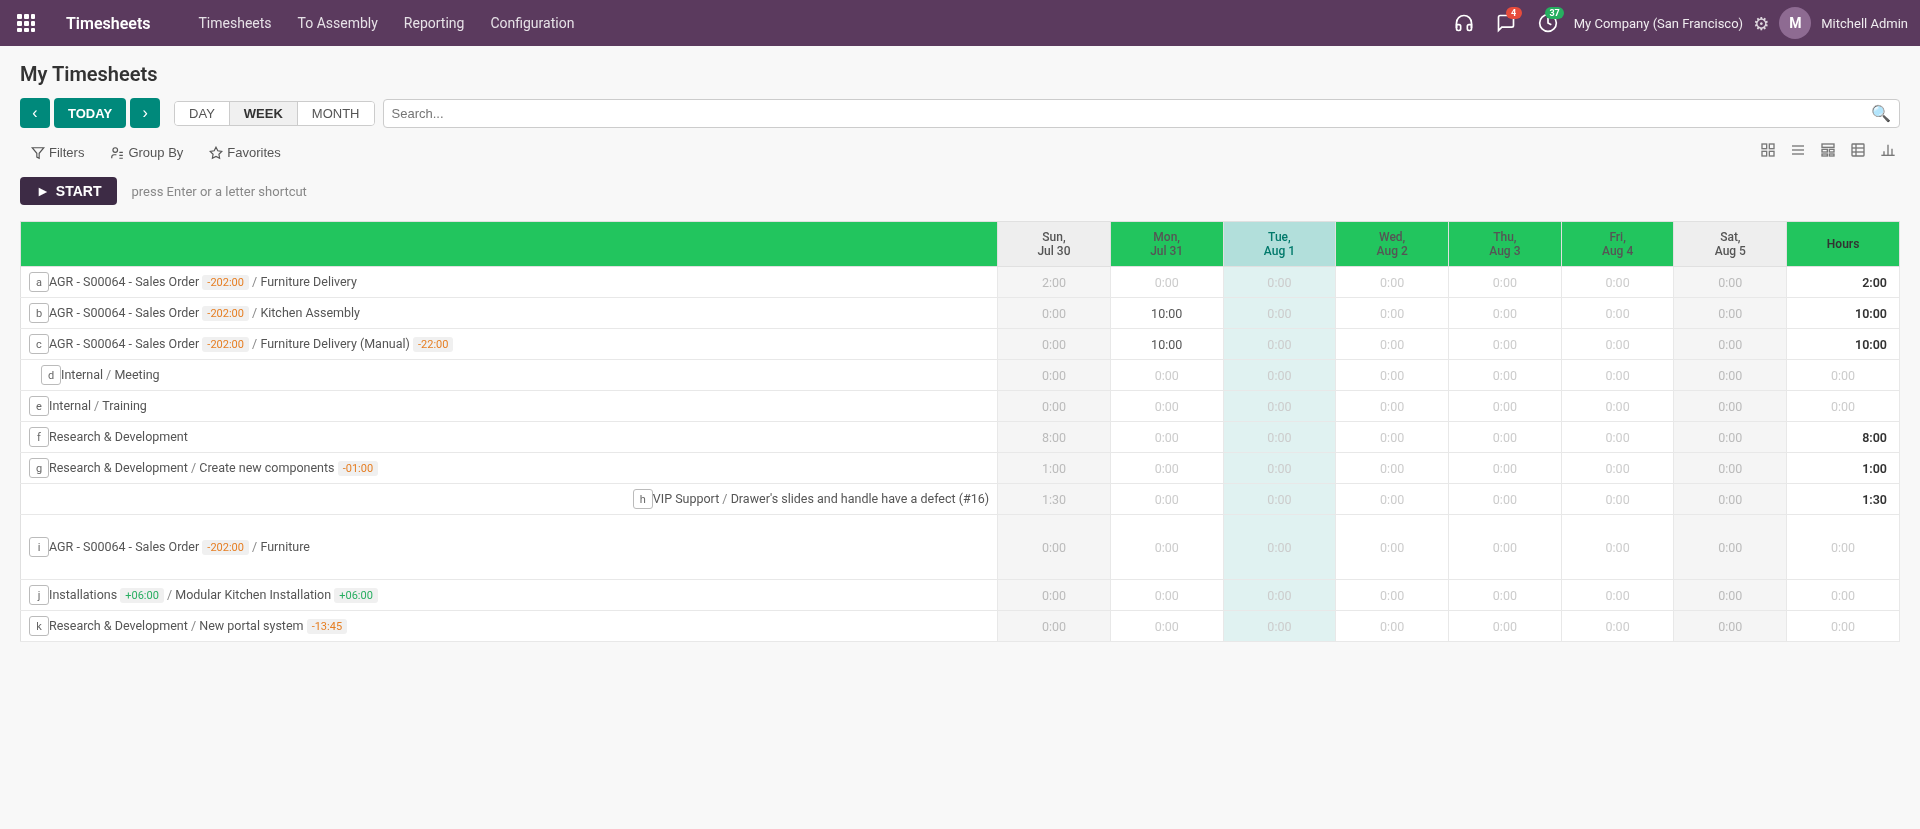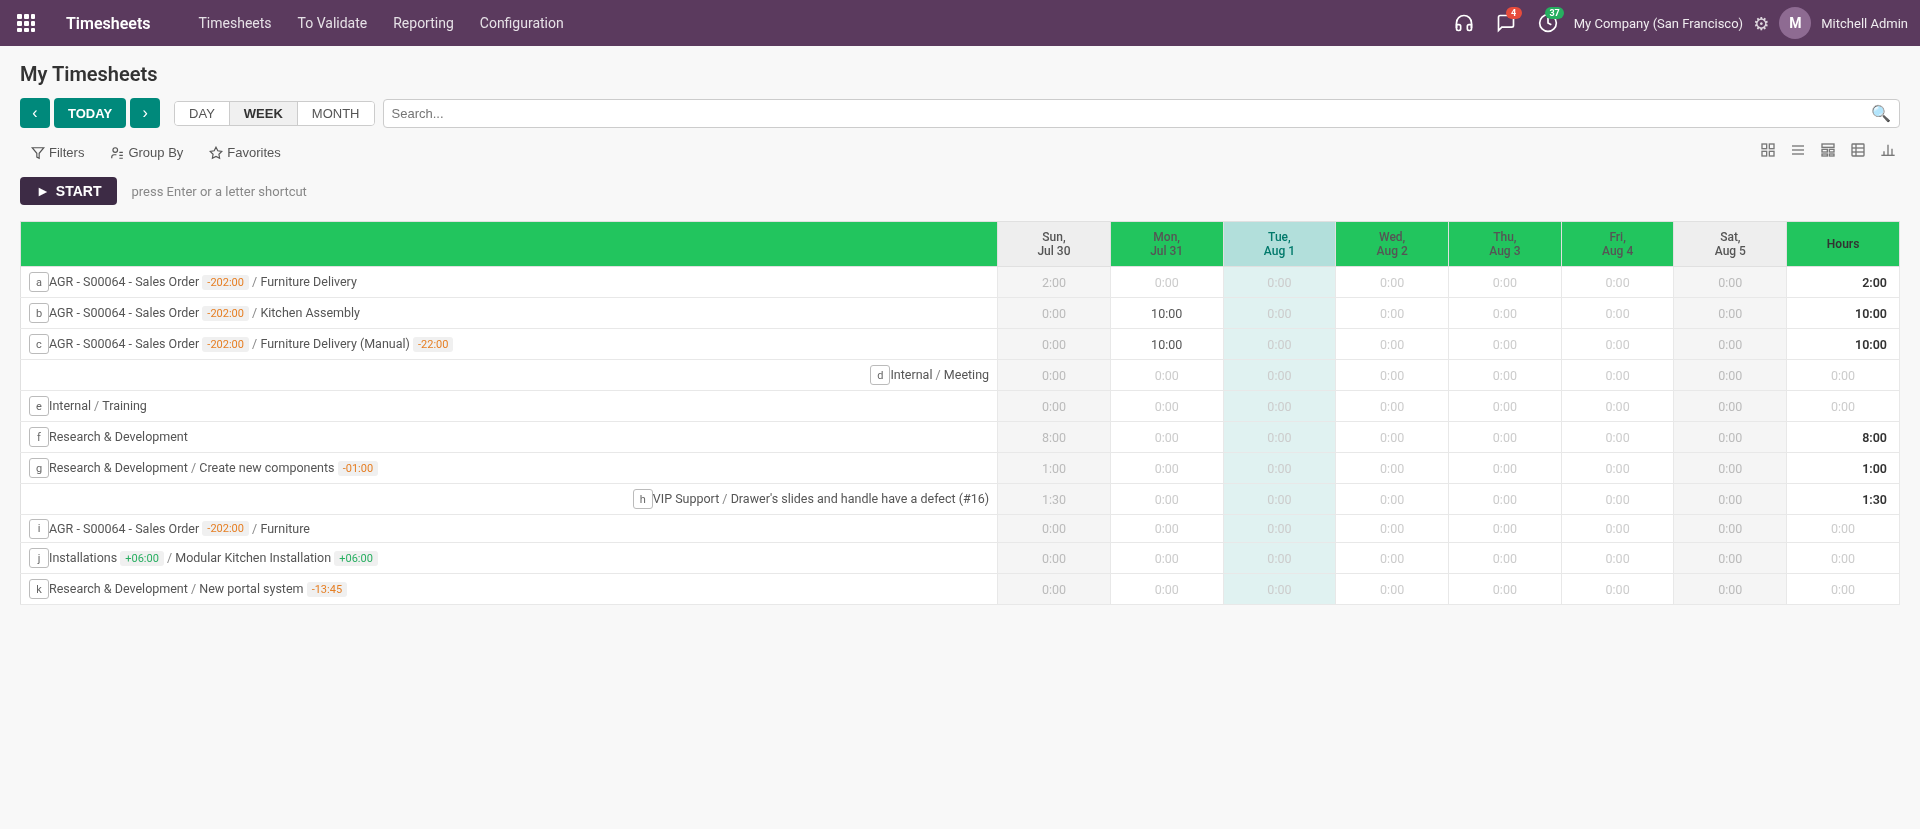--- a/index.html
+++ b/index.html
@@ -196,21 +196,21 @@
         <rect x="7" y="7" width="5" height="5" rx="1"></rect>
         <rect x="14" y="7" width="4" height="5" rx="1"></rect>
       <rect x="0" y="14" width="5" height="4" rx="1"></rect>
         <rect x="7" y="14" width="5" height="4" rx="1"></rect>
         <rect x="14" y="14" width="4" height="4" rx="1"></rect>
     </svg>
   </div>
   <span class="navbar-brand">Timesheets</span>
   <div class="navbar-menu">
     <span class="navbar-item">Timesheets</span>
-    <span class="navbar-item">To Validate</span>
+    <span class="navbar-item">To Assembly</span>
     <span class="navbar-item">Reporting</span>
     <span class="navbar-item">Configuration</span>
   </div>
   <div class="navbar-right">
     <div class="nav-icon-btn">
       <svg width="20" height="20" viewBox="0 0 24 24" fill="none" stroke="white" stroke-width="2">
         <path d="M3 18v-6a9 9 0 0 1 18 0v6"></path>
           <path d="M21 19a2 2 0 0 1-2 2h-1a2 2 0 0 1-2-2v-3a2 2 0 0 1 2-2h3z"></path>
           <path d="M3 19a2 2 0 0 0 2 2h1a2 2 0 0 0 2-2v-3a2 2 0 0 0-2-2H3z"></path>
       </svg>
@@ -382,21 +382,21 @@
             <td class="weekend-col zero">0:00</td>
             <td>10:00</td>
             <td class="today-col zero">0:00</td>
             <td class="zero">0:00</td>
             <td class="zero">0:00</td>
             <td class="zero">0:00</td>
             <td class="weekend-col zero">0:00</td>
             <td class="hours-val">10:00</td>
           </tr>
           <tr class="data-row">
-            <td style="text-align: right; padding: 5px 8px;"><span class="row-key">d</span><span class="task-label">Internal</span> <span style="color:#888">/</span> <span class="task-label">Meeting</span></td>
+            <td style="text-align: left; padding: 5px 20px;"><span class="row-key">d</span><span class="task-label">Internal</span> <span style="color:#888">/</span> <span class="task-label">Meeting</span></td>
             <td class="weekend-col zero">0:00</td>
             <td class="zero">0:00</td>
             <td class="today-col zero">0:00</td>
             <td class="zero">0:00</td>
             <td class="zero">0:00</td>
             <td class="zero">0:00</td>
             <td class="weekend-col zero">0:00</td>
             <td class="zero">0:00</td>
           </tr>
           <tr class="data-row">
@@ -437,21 +437,21 @@
             <td class="weekend-col">1:30</td>
             <td class="zero">0:00</td>
             <td class="today-col zero">0:00</td>
             <td class="zero">0:00</td>
             <td class="zero">0:00</td>
             <td class="zero">0:00</td>
             <td class="weekend-col zero">0:00</td>
             <td class="hours-val">1:30</td>
           </tr>
           <tr class="data-row">
-            <td style="text-align: left; padding: 3px 8px;"><span class="row-key">i</span><span class="task-label">AGR - S00064 - Sales Order</span> <span class="task-badge neg">-202:00</span> <span style="color:#888">/</span> <span class="task-label">Furniture</span></td>
+            <td style="text-align: left; padding: 22px 8px;"><span class="row-key">i</span><span class="task-label">AGR - S00064 - Sales Order</span> <span class="task-badge neg">-202:00</span> <span style="color:#888">/</span> <span class="task-label">Furniture</span></td>
             <td class="weekend-col zero">0:00</td>
             <td class="zero">0:00</td>
             <td class="today-col zero">0:00</td>
             <td class="zero">0:00</td>
             <td class="zero">0:00</td>
             <td class="zero">0:00</td>
             <td class="weekend-col zero">0:00</td>
             <td class="zero">0:00</td>
           </tr>
           <tr class="data-row">

